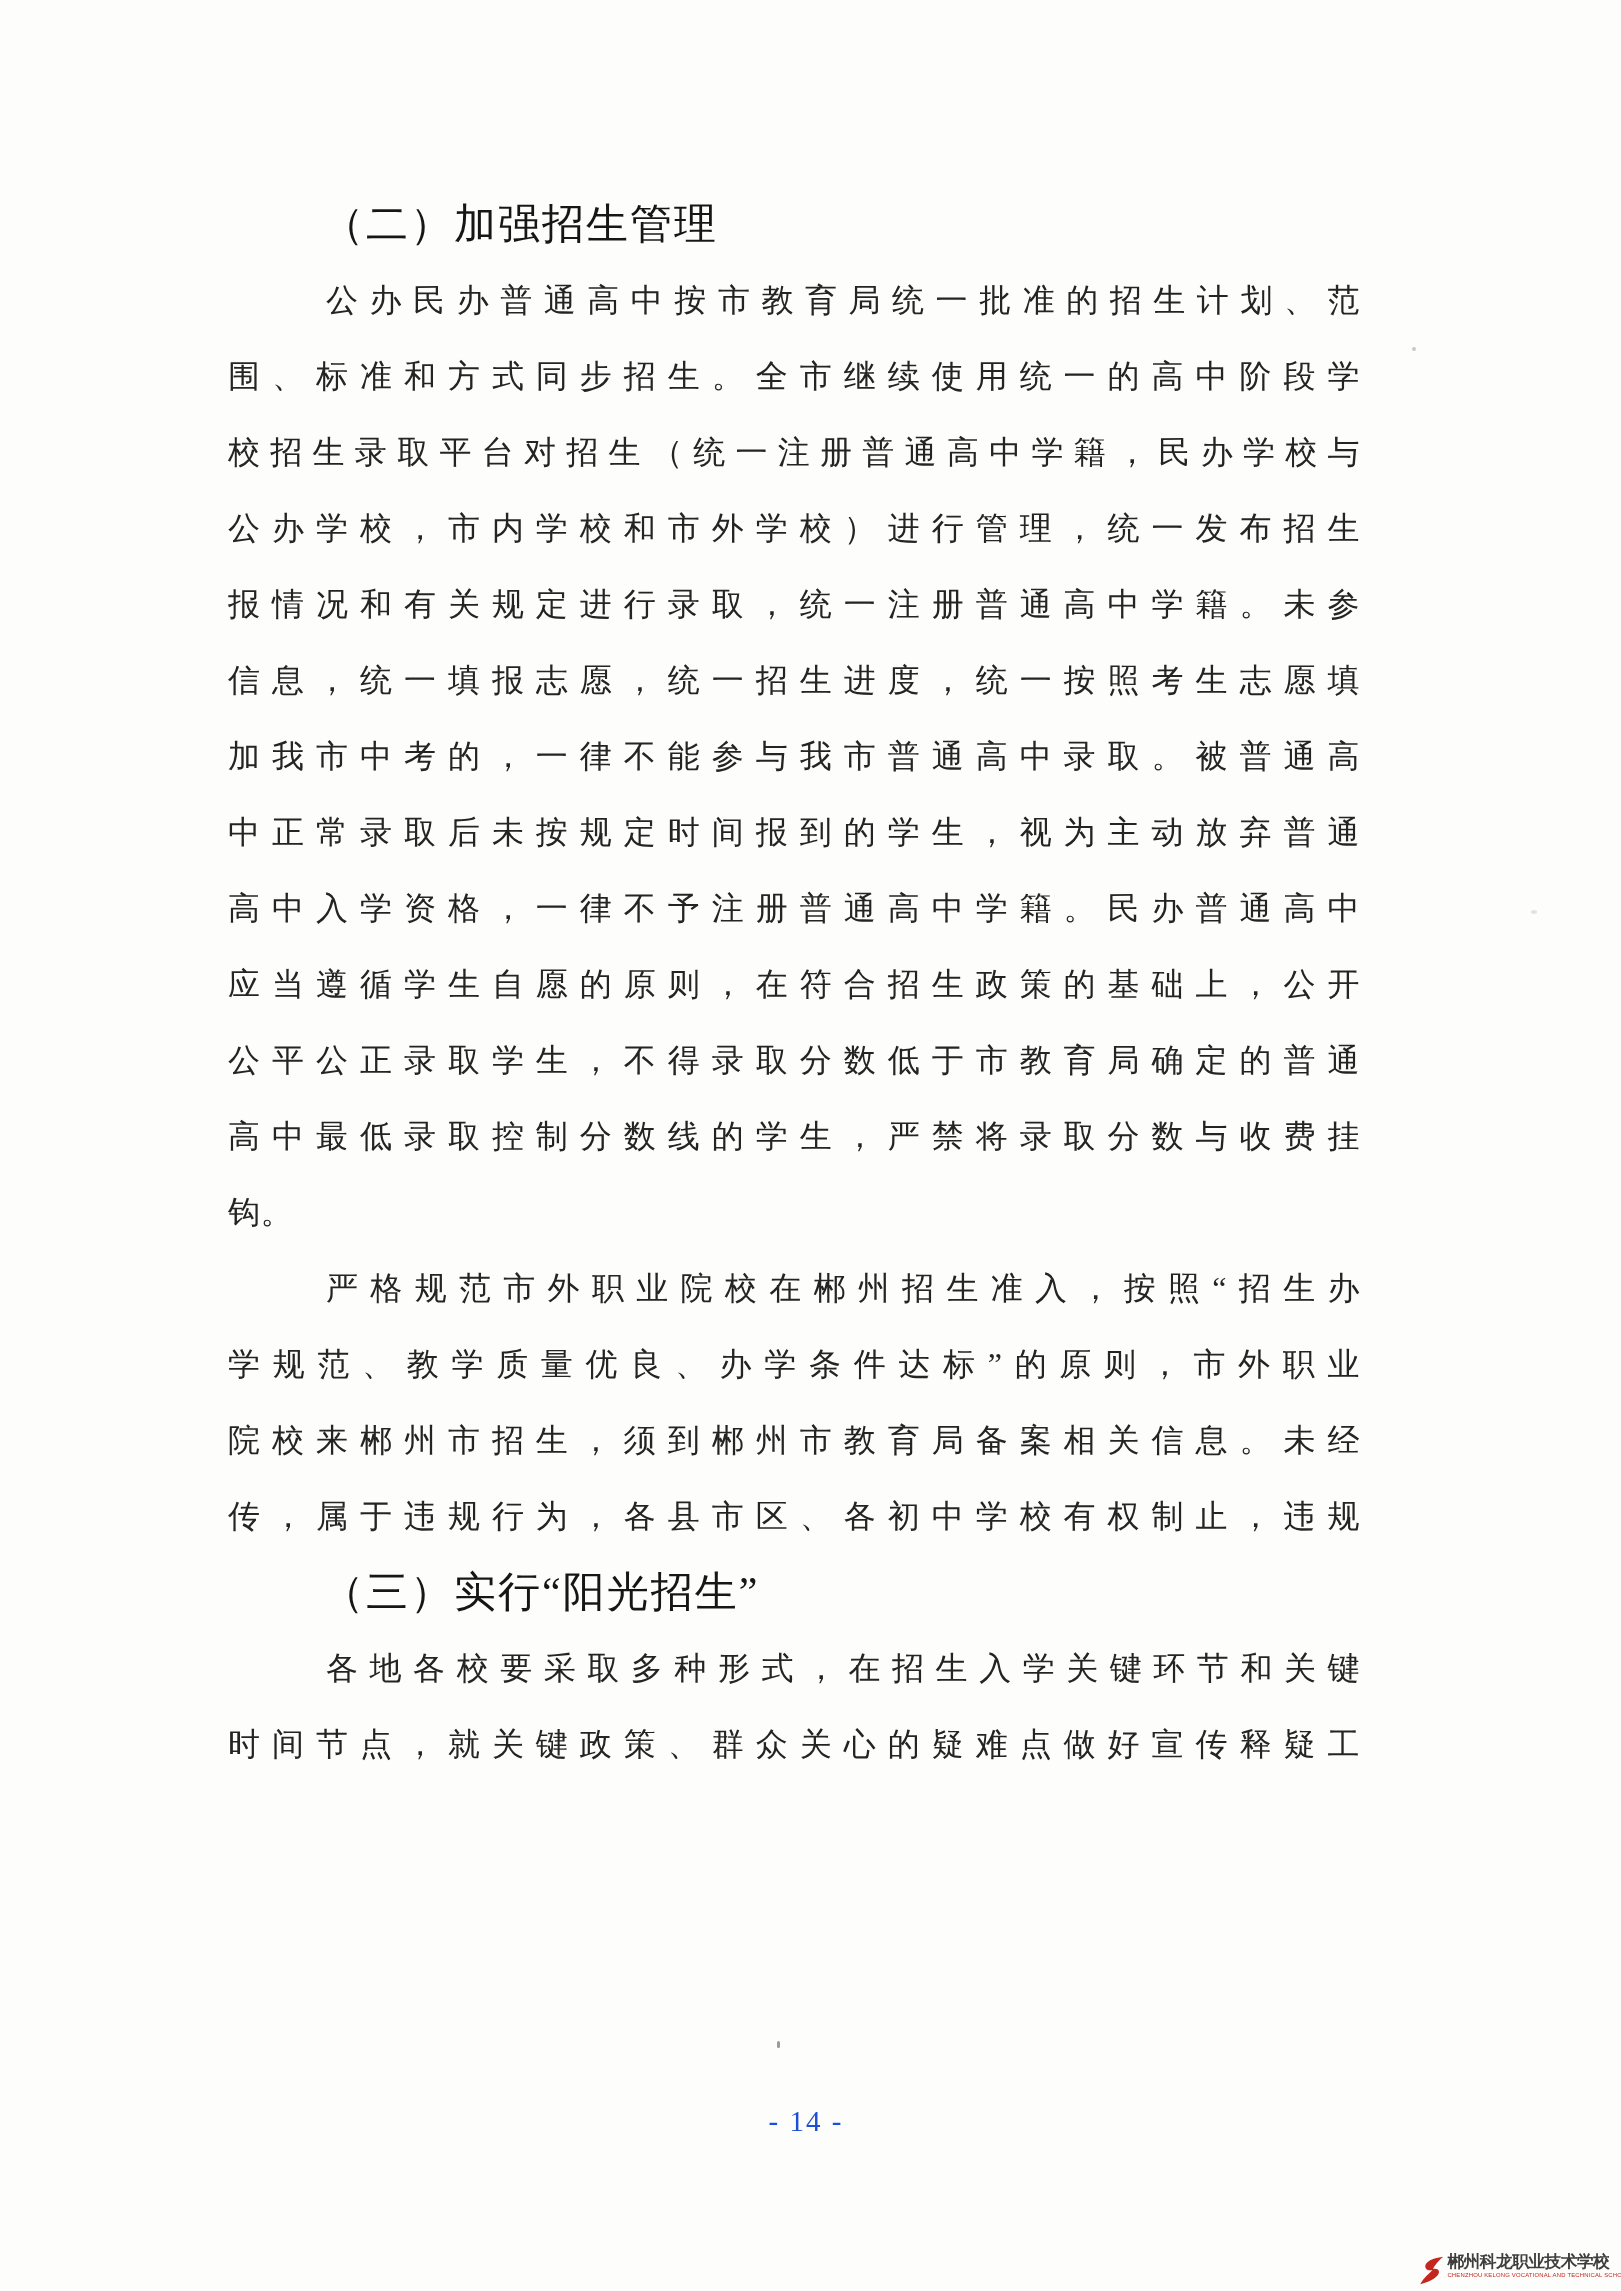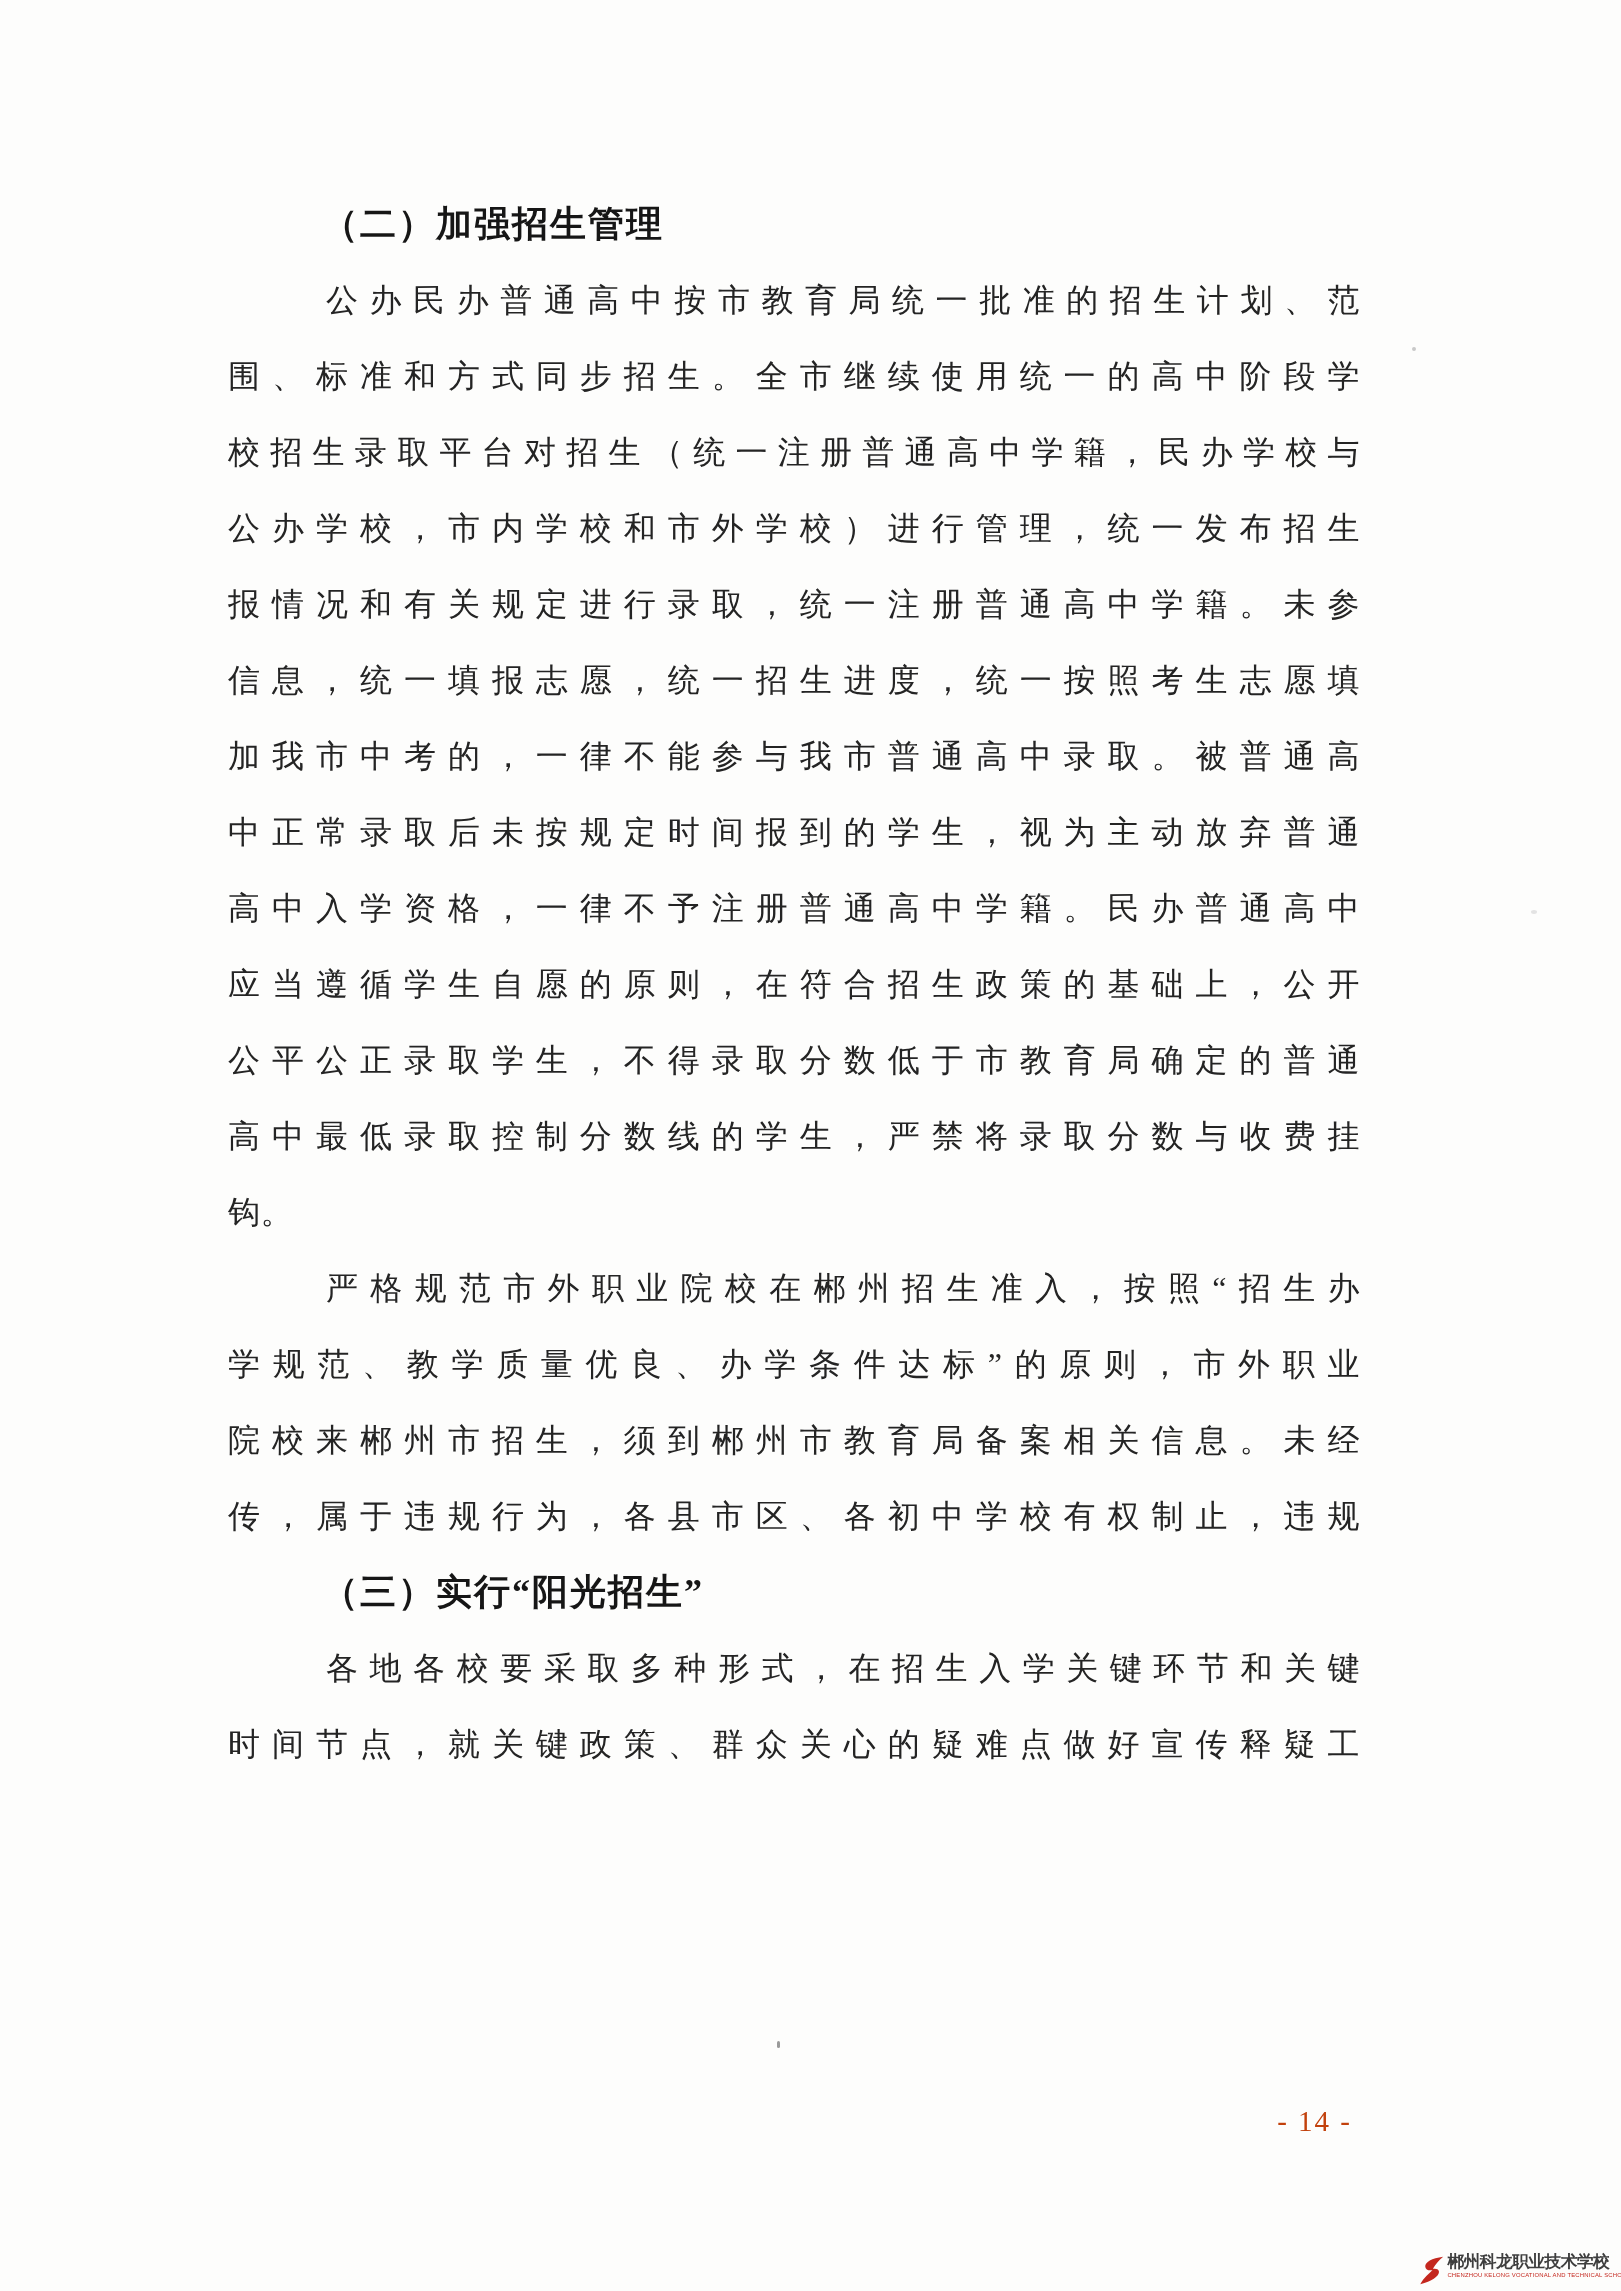--- a/index.html
+++ b/index.html
@@ -22,38 +22,38 @@
   .line {
     font-size: 32px;
     height: 76px;
     line-height: 76px;
     text-align: justify;
     text-align-last: justify;
     text-justify: inter-character;
     letter-spacing: 0.5px;
   }
   .line.heading {
-    font-weight: 700;
-    font-size: 36px;
+    font-weight: 400;
+    font-size: 42px;
     color: #161616;
     text-align-last: left;
     padding-left: 94px;
     letter-spacing: 2px;
   }
   .line.indent { text-indent: 98px; }
   .line.last { text-align-last: left; }
   .page-number {
     position: absolute;
-    left: 220px;
+    left: 240px;
     width: 1132px;
     top: 2105px;
-    text-align: right;
+    text-align: center;
     font-size: 29px;
     letter-spacing: 2px;
-    color: #c2410c;
+    color: #1d4ed8;
   }
   .logo {
     position: absolute;
     left: 1419px;
     top: 2253px;
     display: flex;
     align-items: flex-start;
   }
   .logo-swoosh { width: 25.5px; height: 29px; margin-top: 2.9px; }
   .logo-text { display: flex; flex-direction: column; margin-left: 2.9px; }

